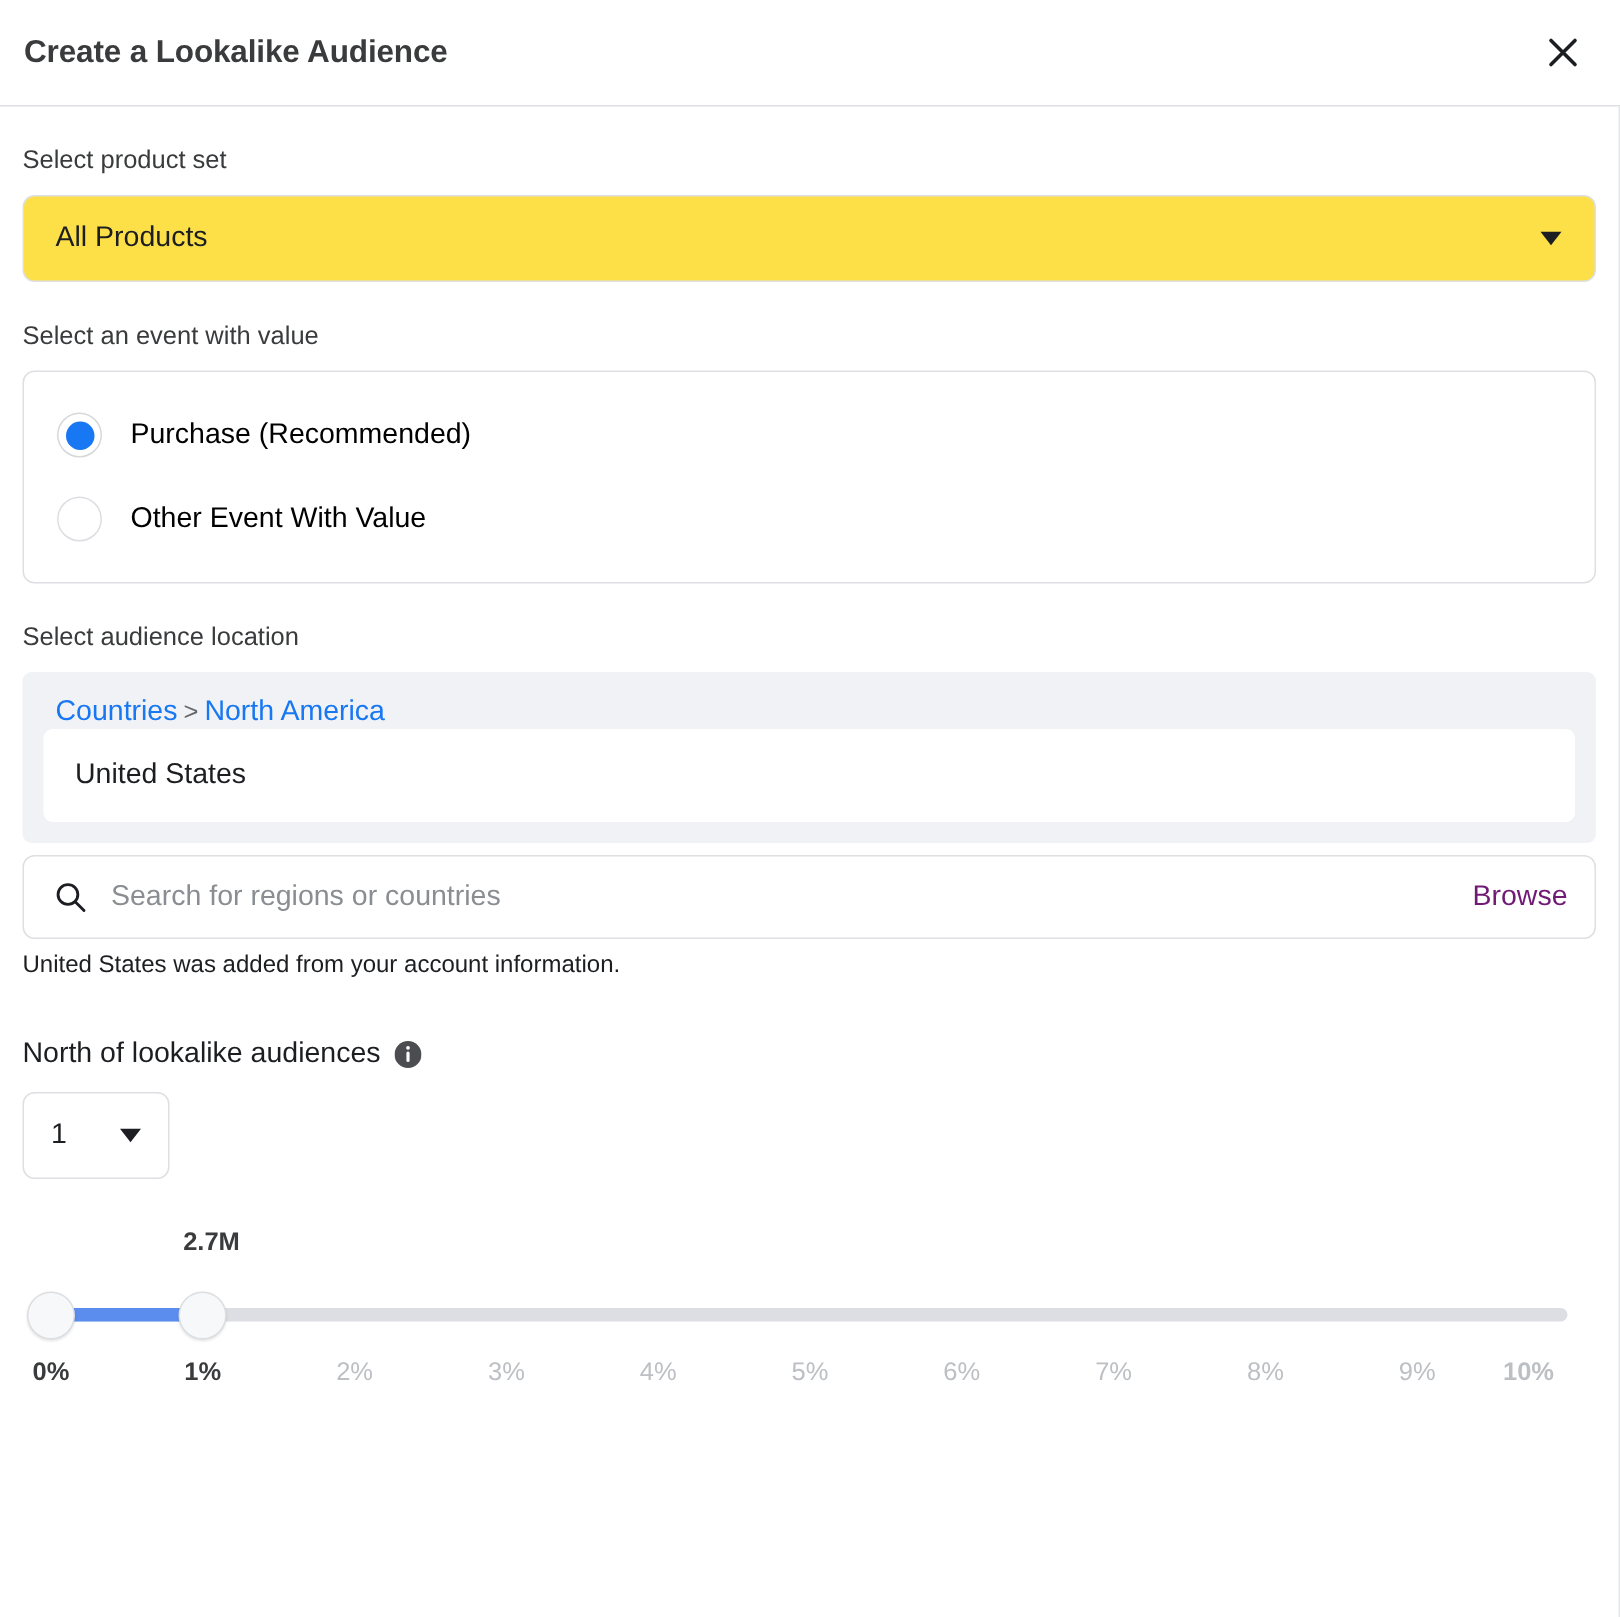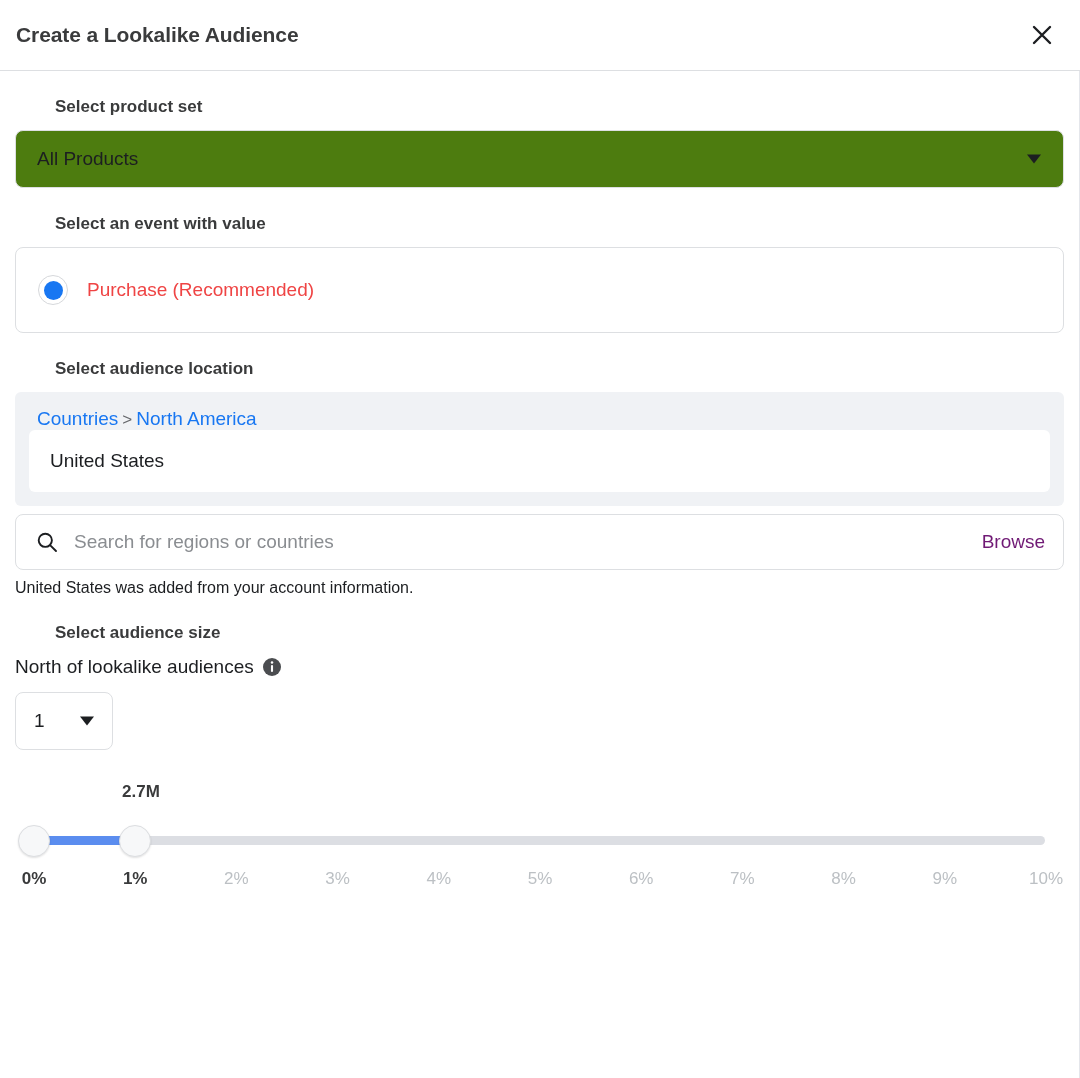--- a/index.html
+++ b/index.html
@@ -49,33 +49,32 @@
   .dlg-body {
     position: relative;
     padding: 0 15px;
     border-right: 1px solid #e4e6eb;
     height: 1017px;
   }
 
   .section { padding-top: 26px; }
   .section-title {
     font-size: 17px;
-    font-weight: bold;
+    font-weight: normal;
     color: #3a3b3c;
     margin-bottom: 13px;
-    margin-left: 40px;
   }
 
   
   .select-box {
     position: relative;
     height: 58px;
     border: 1px solid #dddfe2;
     border-radius: 8px;
-    background: #4d7c0f;
+    background: #fde047;
     display: flex;
     align-items: center;
     padding: 0 21px;
     cursor: pointer;
   }
   .select-value {
     font-size: 19px;
     color: #1c1e21;
   }
   .caret {
@@ -113,21 +112,21 @@
     margin-right: 19px;
   }
   .radio.checked { border-color: #d6d8db; }
   .radio .dot {
     width: 19px; height: 19px;
     border-radius: 50%;
     background: #1877f2;
   }
   .radio-label {
     font-size: 19px;
-    color: #ef4444;
+    color: #000000;
   }
 
   
   .loc-panel {
     background: #f0f2f5;
     border-radius: 6px;
     padding: 16px 14px 14px 14px;
   }
   .breadcrumb {
     font-size: 19px;
@@ -314,20 +313,24 @@
 
     <div class="section">
       <div class="section-title">Select an event with value</div>
       <div class="radio-card">
         <div class="radio-row">
           <span class="radio checked">
             <span class="dot"></span>
           </span>
           <span class="radio-label">Purchase (Recommended)</span>
         </div>
+        <div class="radio-row">
+          <span class="radio"></span>
+          <span class="radio-label">Other Event With Value</span>
+        </div>
       </div>
     </div>
 
     <div class="section">
       <div class="section-title">Select audience location</div>
 
       <div class="loc-panel">
         <div class="breadcrumb">
           <a>Countries</a><span class="sep">&gt;</span><a>North America</a>
         </div>
@@ -344,21 +347,20 @@
           </svg>
         </span>
         <input class="search-input" type="text" placeholder="Search for regions or countries" style="">
         <span class="browse-link">Browse</span>
       </div>
 
       <div class="helper-text">United States was added from your account information.</div>
     </div>
 
     <div class="section">
-      <div class="section-title">Select audience size</div>
 
       <div class="sub-label">
         <span>North of lookalike audiences</span>
         <span class="info-icon">
           <svg width="18" height="18" viewBox="0 0 18 18">
             <circle cx="9" cy="9" r="9" fill="#4b4d50"></circle>
             <circle cx="9" cy="4.5" r="1.25" fill="#ffffff"></circle>
             <rect x="7.95" y="7" width="2.1" height="7" rx="1.05" fill="#ffffff"></rect>
           </svg>
         </span>
@@ -380,19 +382,19 @@
             <div class="tick active" style="left: 19px;">0%</div>
             <div class="tick active" style="left: 120.2px;">1%</div>
             <div class="tick" style="left: 221.4px;">2%</div>
             <div class="tick" style="left: 322.6px;">3%</div>
             <div class="tick" style="left: 423.8px;">4%</div>
             <div class="tick" style="left: 525px;">5%</div>
             <div class="tick" style="left: 626.2px;">6%</div>
             <div class="tick" style="left: 727.4px;">7%</div>
             <div class="tick" style="left: 828.6px;">8%</div>
             <div class="tick" style="left: 929.8px;">9%</div>
-            <div class="tick" style="left: 1031px;">10%</div>
+            <div class="tick" style="left: 1004px; font-weight: bold;">10%</div>
           </div>
       </div>
     </div>
 
   </div>
 </div>
 
 </body></html>

